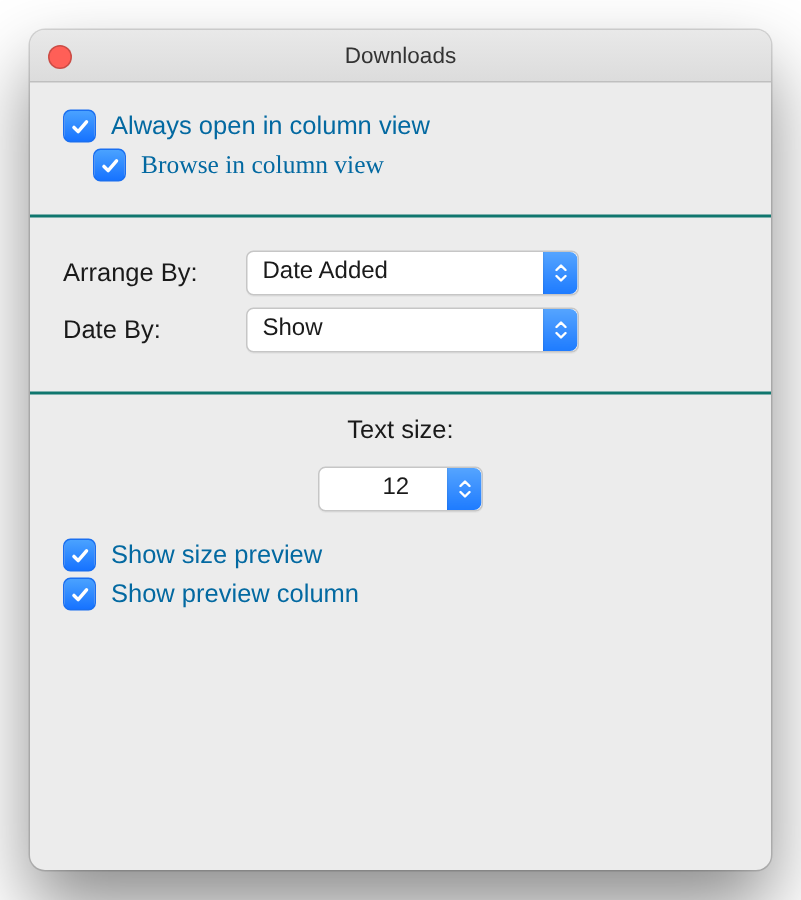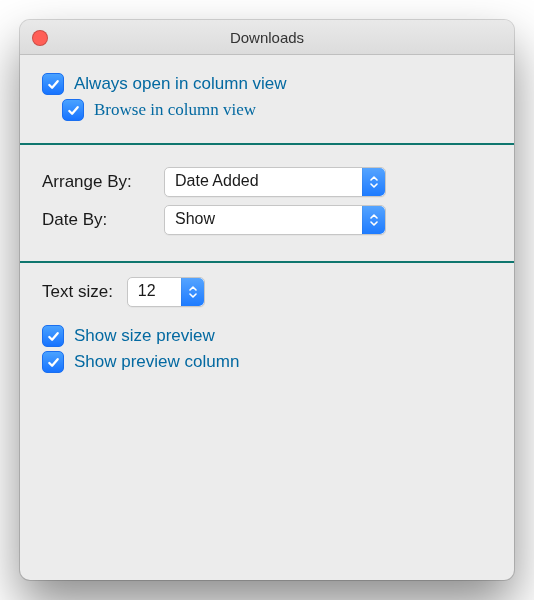--- a/index.html
+++ b/index.html
@@ -140,26 +140,28 @@
     stroke-width: 1.6;
     fill: none;
     stroke-linecap: round;
     stroke-linejoin: round;
   }
   .select-arrange, .select-sort {
     width: 220px;
   }
   .select-textsize {
     width: 76px;
+    padding-left: 32px;
   }
   .textsize-row {
     display: flex;
     align-items: center;
     gap: 14px;
     margin-bottom: 18px;
+    flex-direction: column;
   }
 </style>
 </head>
 <body>
 
 <div class="frame">
 
   <div class="titlebar">
     <div class="traffic-close"></div>
     <div class="titlebar-title">Downloads</div>

